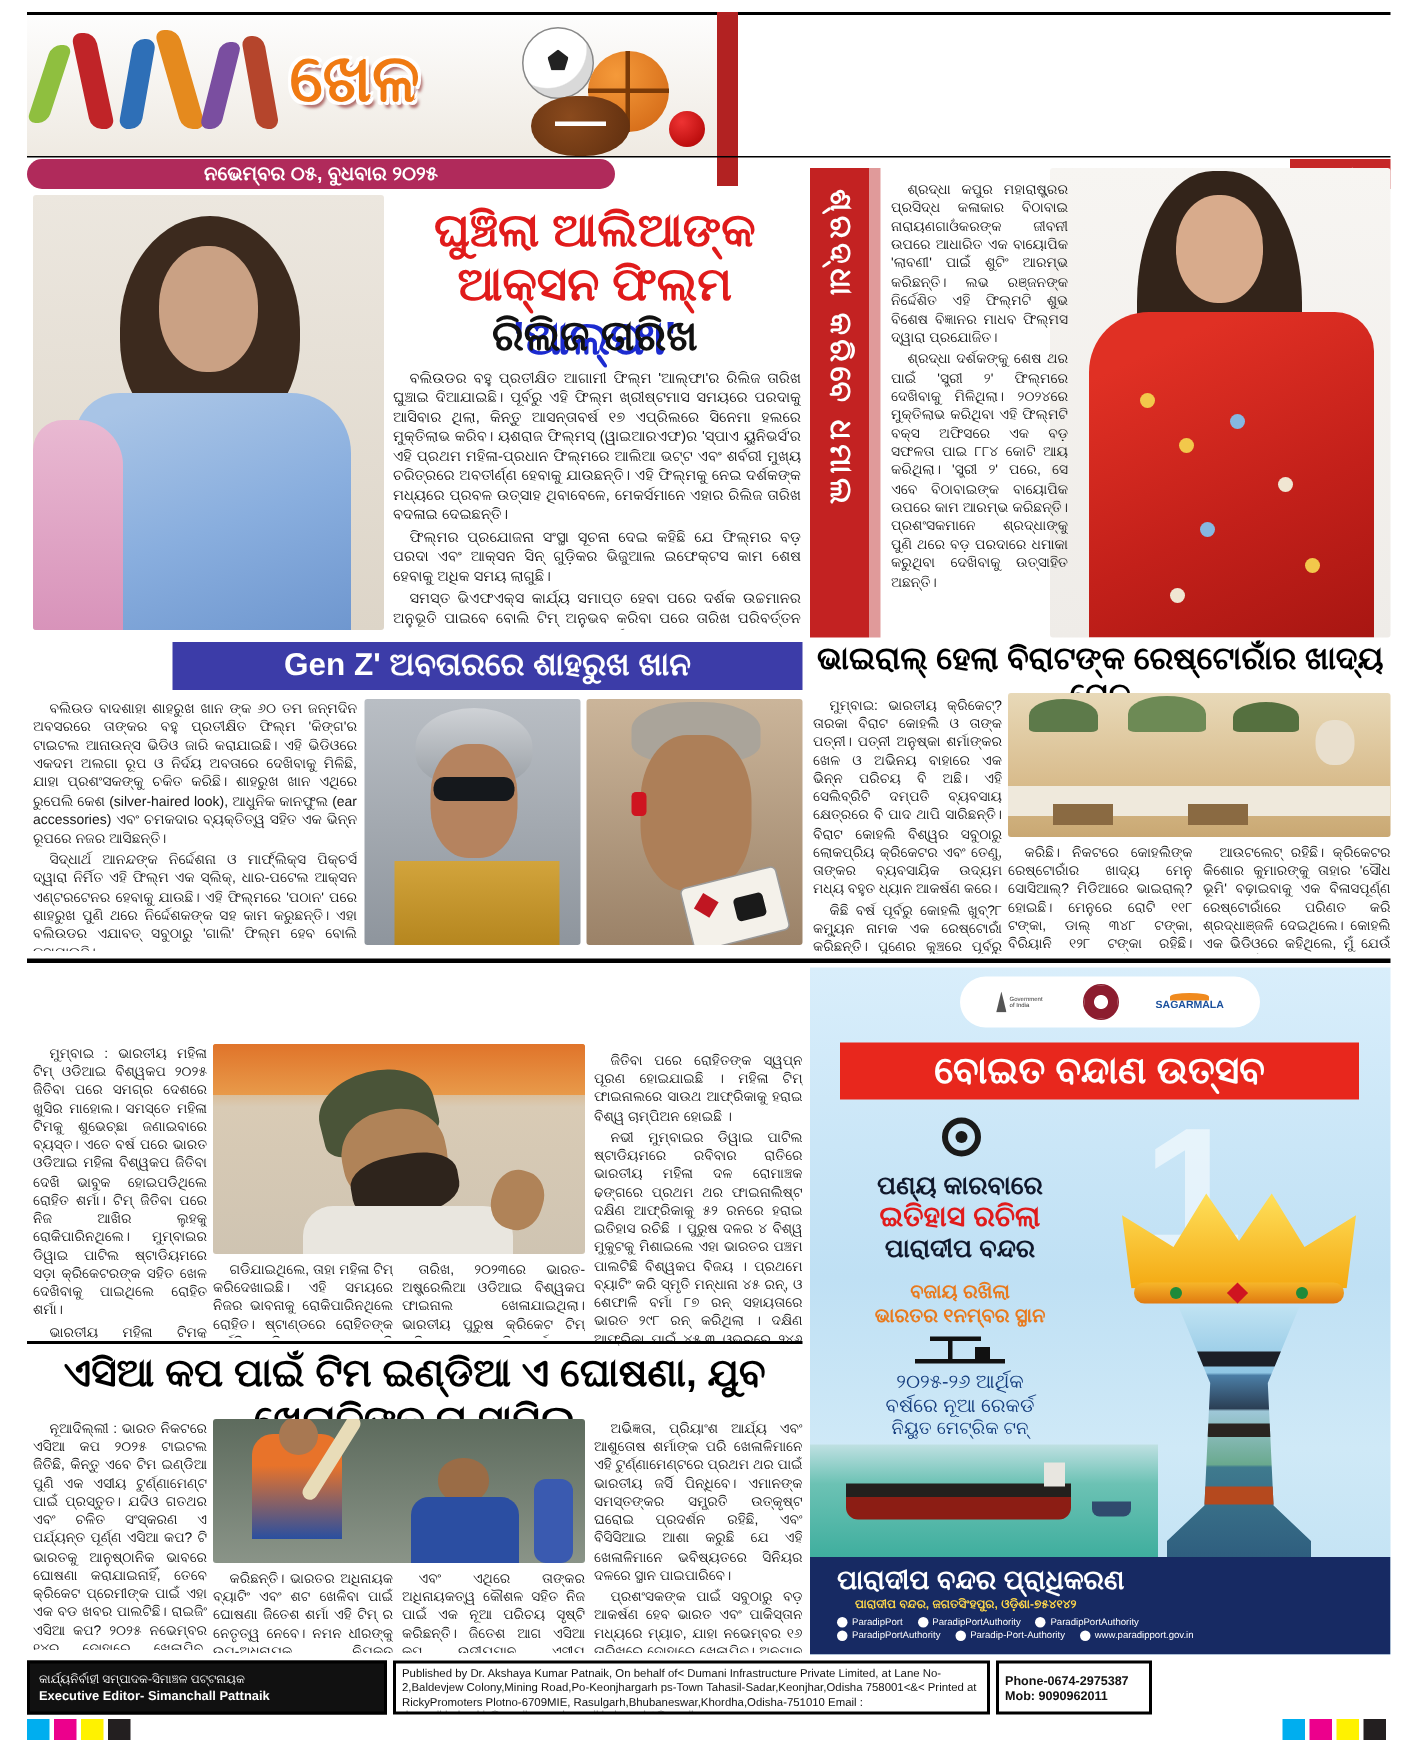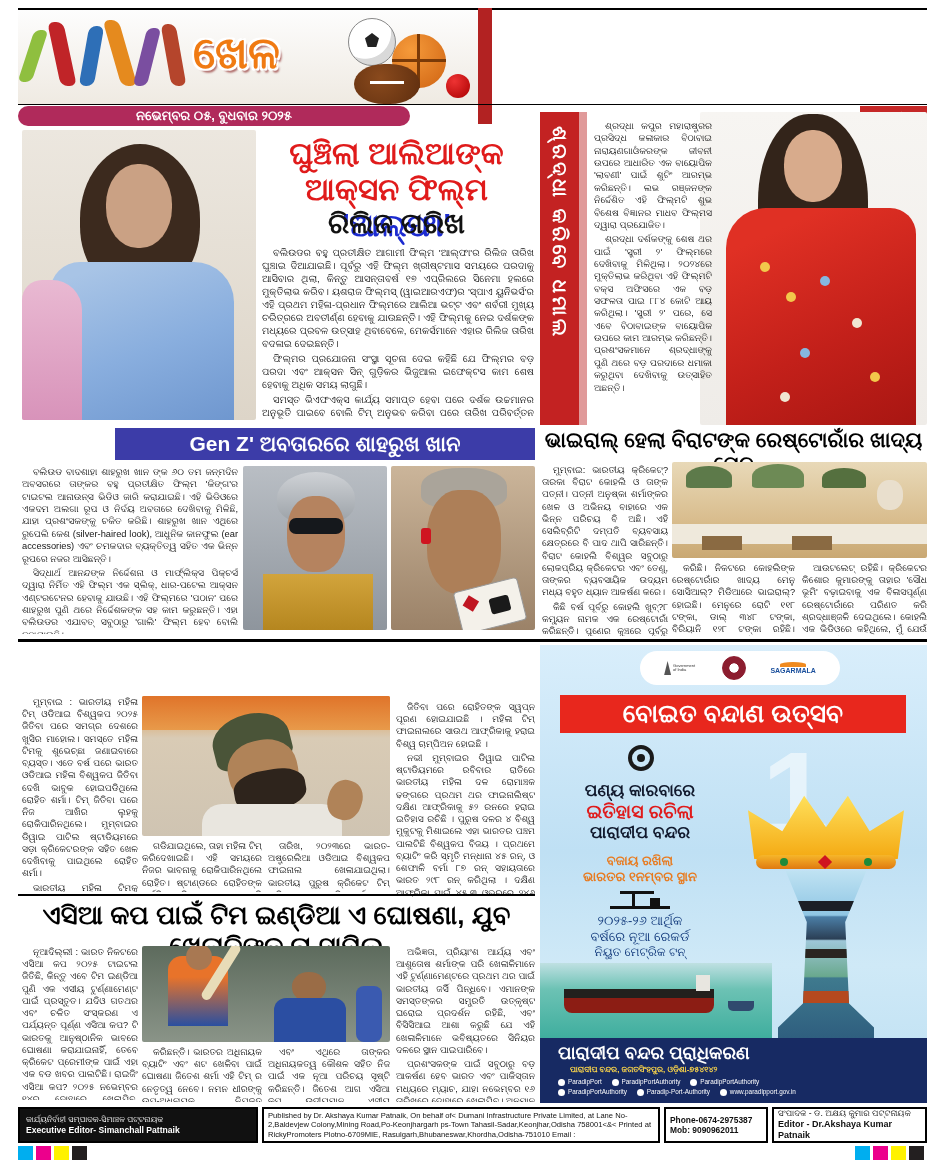--- a/index.html
+++ b/index.html
@@ -307,24 +307,20 @@
     <div style="font-size:8px;">କାର୍ଯ୍ୟନିର୍ବାହୀ ସମ୍ପାଦକ-ସିମାଞ୍ଚଳ ପଟ୍ଟନାୟକ</div>
     <div style="font-weight:bold;font-size:8.6px;">Executive Editor- Simanchall Pattnaik</div>
   </div>
   <div class="fbox" style="left:262px;width:398px;padding:2px 4px;">
     <span>Published by Dr. Akshaya Kumar Patnaik, On behalf of&lt; Dumani Infrastructure Private Limited, at Lane No-2,Baldevjew Colony,Mining Road,Po-Keonjhargarh ps-Town Tahasil-Sadar,Keonjhar,Odisha 758001&lt;&amp;&lt;  Printed at RickyPromoters Plotno-6709MIE, Rasulgarh,Bhubaneswar,Khordha,Odisha-751010 Email : dumanikhabar.kjr@gmail.com,  dumanikhabar.advt@gmail.com</span>
   </div>
   <div class="fbox" style="left:664px;width:104px;font-weight:bold;font-size:8.4px;display:flex;flex-direction:column;justify-content:center;padding-left:4px;">
     <div>Phone-0674-2975387</div>
     <div>Mob: 9090962011</div>
   </div>
-  <div class="fbox" style="left:772px;width:155px;display:flex;flex-direction:column;justify-content:center;padding-left:4px;">
-    <div style="font-size:8.6px;">ସଂପାଦକ - ଡ. ଅକ୍ଷୟ କୁମାର ପଟ୍ଟନାୟକ</div>
-    <div style="font-weight:bold;font-size:9px;">Editor - Dr.Akshaya Kumar Patnaik</div>
-  </div>
 
   <div class="abs cmyk" style="left:18px;top:1146px;">
     <span style="background:#00aeef;"></span><span style="background:#ec008c;"></span><span style="background:#fff200;"></span><span style="background:#231f20;"></span>
   </div>
   <div class="abs cmyk" style="left:855px;top:1146px;">
     <span style="background:#00aeef;"></span><span style="background:#ec008c;"></span><span style="background:#fff200;"></span><span style="background:#231f20;"></span>
   </div>
 
 </div>
 

